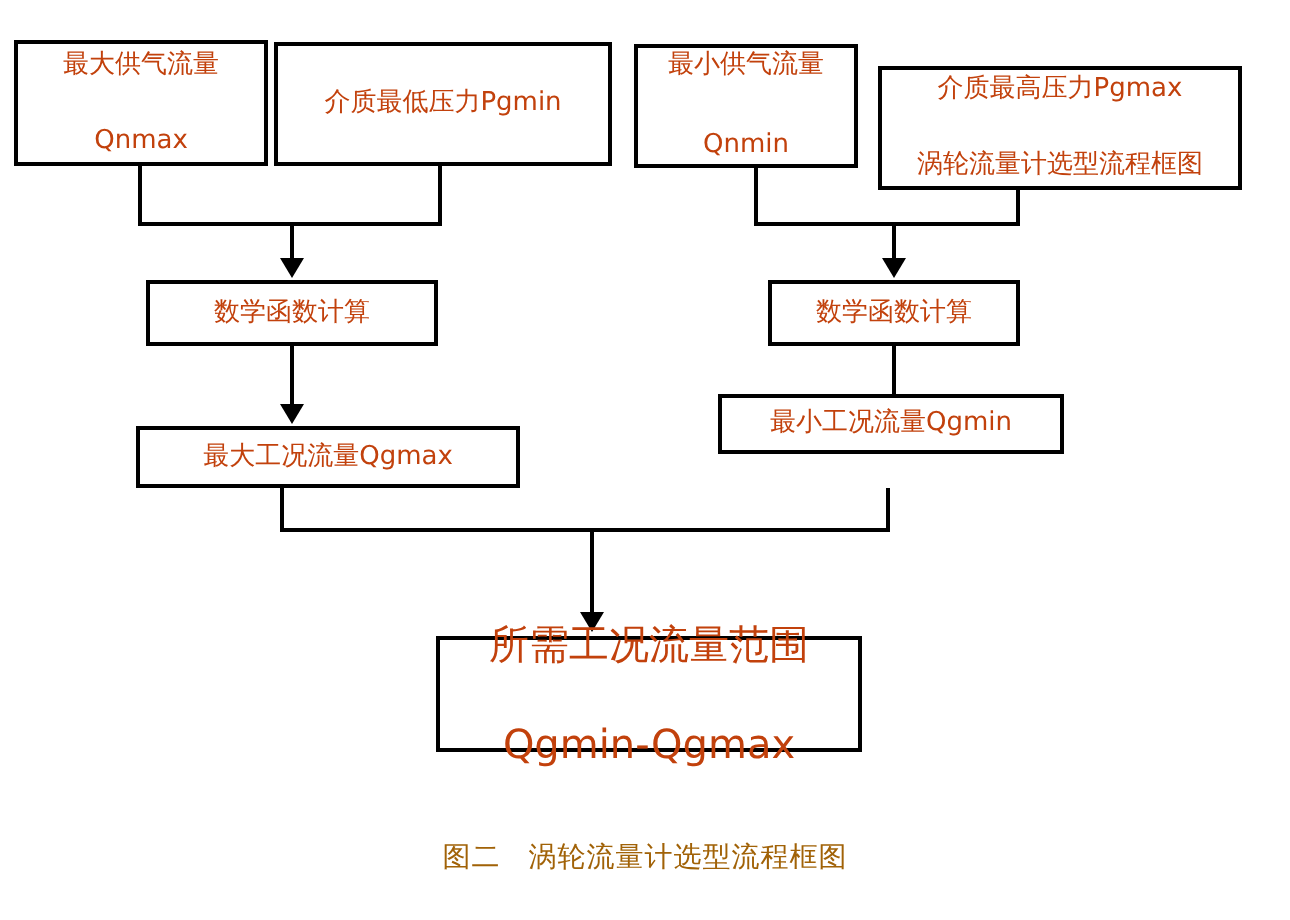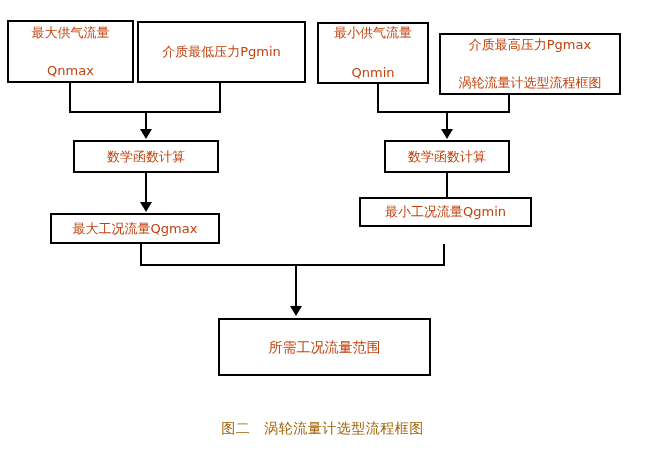--- a/index.html
+++ b/index.html
@@ -39,25 +39,25 @@
   #box-qnmax   { left: 7px;   top: 20px;  width: 127px; height: 63px; }
   #box-pgmin   { left: 137px; top: 21px;  width: 169px; height: 62px; }
   #box-qnmin   { left: 317px; top: 22px;  width: 112px; height: 62px; justify-content: space-between; }
   #box-pgmax   { left: 439px; top: 33px;  width: 182px; height: 62px; }
 
   
   #box-math-left  { left: 73px;  top: 140px; width: 146px; height: 33px; }
   #box-math-right { left: 384px; top: 140px; width: 126px; height: 33px; }
 
   
-  #box-qgmax { left: 50px;  top: 213px; width: 170px; height: 31px; }
+  #box-qgmax { left: 68px;  top: 213px; width: 192px; height: 31px; }
   #box-qgmin { left: 359px; top: 197px; width: 173px; height: 30px; }
 
   
-  #box-result { left: 218px; top: 318px; width: 213px; height: 58px; font-size: 14px; }
+  #box-result { left: 218px; top: 318px; width: 213px; height: 58px; font-size: 20px; }
   #box-result .ln + .ln { margin-top: 3px; }
 
   
   .vline, .hline {
     position: absolute;
     background: #000000;
     z-index: 1;
   }
   .vline { width: 2px; }
   .hline { height: 2px; }
@@ -119,20 +119,21 @@
   <div class="node" id="box-qgmax">
     <span class="ln">最大工况流量Qgmax</span>
   </div>
 
   <div class="node" id="box-qgmin">
     <span class="ln">最小工况流量Qgmin</span>
   </div>
 
   <div class="node" id="box-result">
     <span class="ln">所需工况流量范围</span>
+    <span class="ln">Qgmin-Qgmax</span>
   </div>
 
   <div class="vline" style="left:69px; top:83px; height:30px;"></div>
   <div class="vline" style="left:219px; top:83px; height:30px;"></div>
   <div class="hline" style="left:69px; top:111px; width:152px;"></div>
   <div class="vline" style="left:145px; top:111px; height:20px;"></div>
   <div class="arrow" style="left:140px; top:129px;"></div>
 
   <div class="vline" style="left:377px; top:83px; height:30px;"></div>
   <div class="vline" style="left:508px; top:83px; height:30px;"></div>

